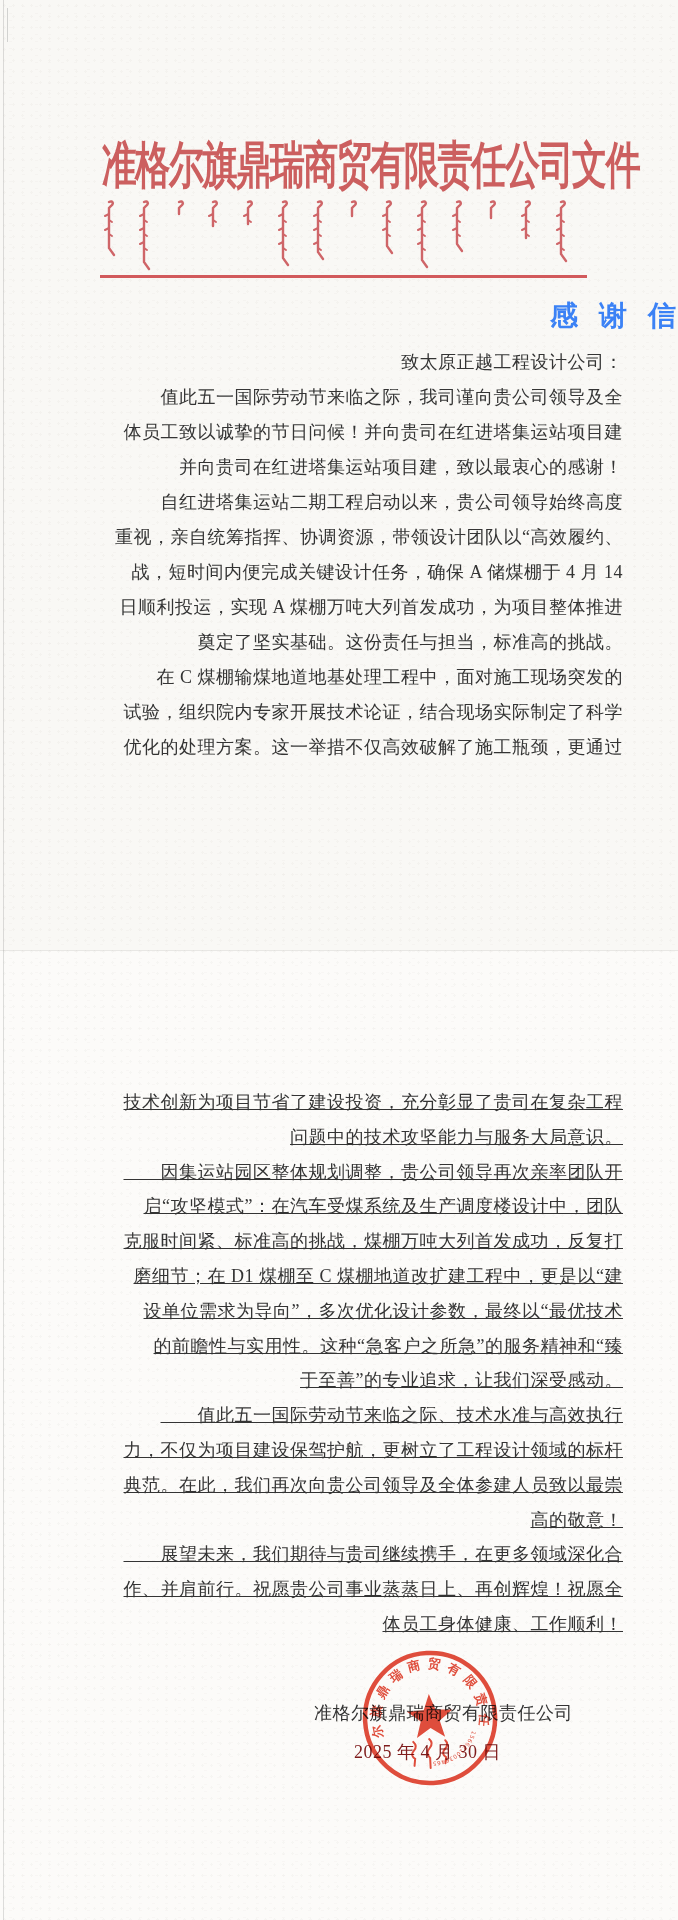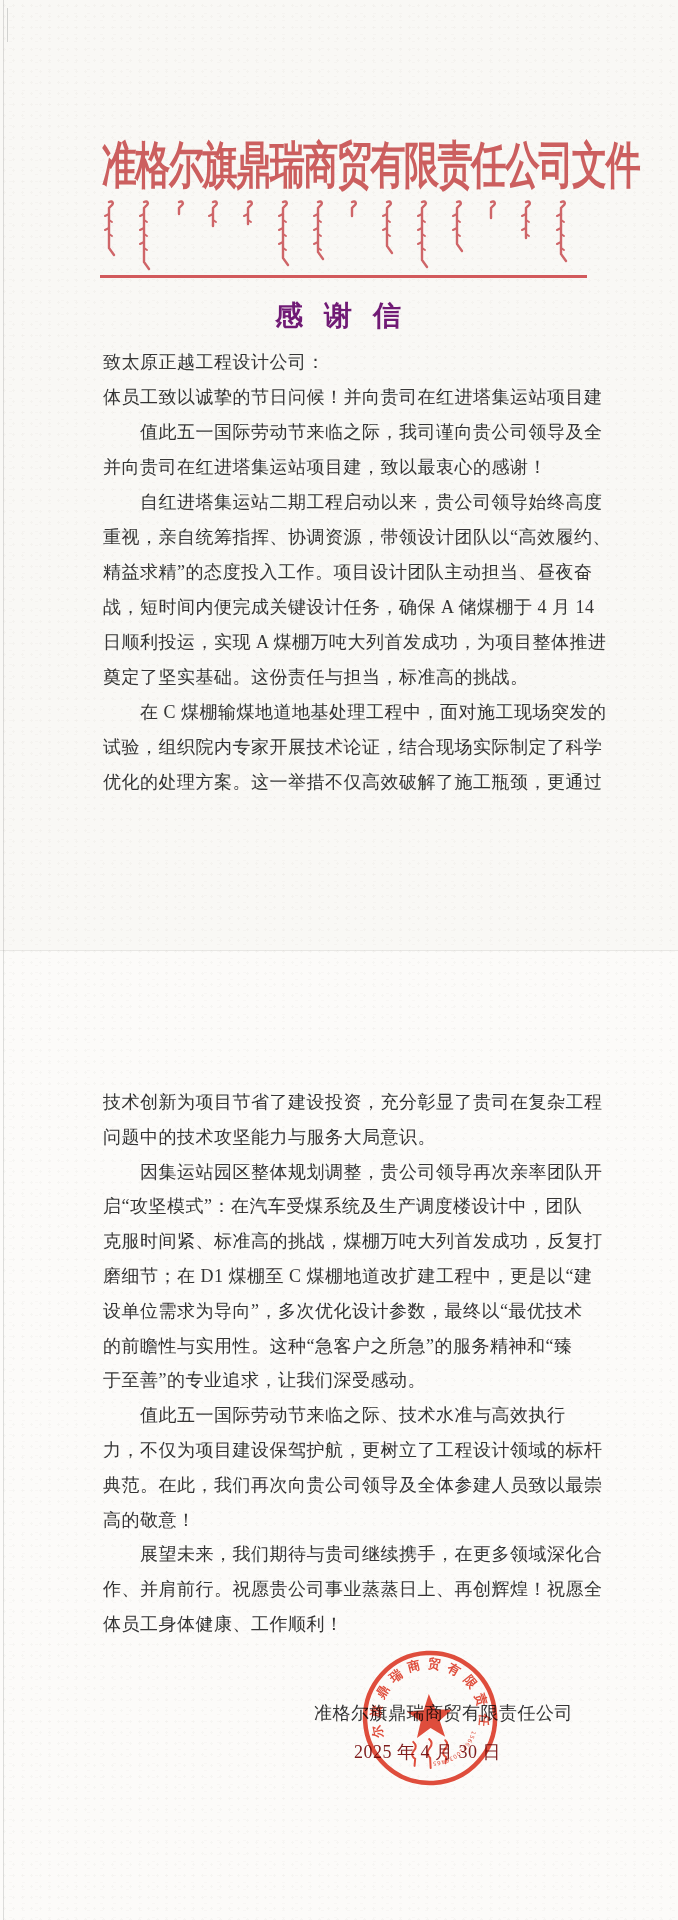--- a/index.html
+++ b/index.html
@@ -44,33 +44,33 @@
   .mongol-row{
     position:absolute;left:102px;top:198px;width:466px;
     display:flex;justify-content:space-between;align-items:flex-start;
   }
   .red-rule{
     position:absolute;left:100px;top:275px;width:487px;height:3px;
     background:#d25a5c;
   }
   .letter-title{
     position:absolute;left:0;top:297px;width:678px;
-    text-align:center;
-    font-size:28px;font-weight:bold;color:#701a75;
+    text-align:right;
+    font-size:28px;font-weight:bold;color:#3b82f6;
     word-spacing:10px;letter-spacing:2px;
   }
   .body-block{
     position:absolute;left:103px;width:520px;
     font-size:18px;color:#343434;
   }
   #page1-body{top:345px;}
   #page1-body .body-line{line-height:35px;height:35px;}
-  #page2-body{top:1085px;}
+  #page2-body{top:1085px;text-decoration:underline;}
   #page2-body .body-line{line-height:34.8px;height:34.8px;}
-  .body-line{white-space:pre;letter-spacing:0.5px;}
+  .body-line{white-space:pre;letter-spacing:0.5px;text-align:right;}
   .sig-company{
     position:absolute;left:314px;top:1701px;
     font-size:18px;color:#343434;letter-spacing:0.5px;white-space:pre;
   }
   .sig-date{
     position:absolute;left:354px;top:1740px;
     font-size:18px;color:#7f1d1d;letter-spacing:0.5px;white-space:pre;
   }
   .seal{
     position:absolute;left:358px;top:1644px;
@@ -145,26 +145,25 @@
         <path d="M7,16 l-4,2 M7,22 l3,2 M7,30 l-4,2 M7,36 l3,2 M7,44 l-4,2 M7,50 l3,2 " fill="none" stroke="#cf6568" stroke-width="2" stroke-linecap="round"></path>
       </svg>
     </div>
 
   <div class="red-rule"></div>
 
   <div class="letter-title">感 谢 信</div>
 
   <div class="body-block" id="page1-body">
       <div class="body-line">致太原正越工程设计公司：</div>
+      <div class="body-line">　　值此五一国际劳动节来临之际，我司谨向贵公司领导及全</div>
       <div class="body-line">体员工致以诚挚的节日问候！并向贵司在红进塔集运站项目建</div>
-      <div class="body-line">　　值此五一国际劳动节来临之际，我司谨向贵公司领导及全</div>
       <div class="body-line">并向贵司在红进塔集运站项目建，致以最衷心的感谢！</div>
       <div class="body-line">　　自红进塔集运站二期工程启动以来，贵公司领导始终高度</div>
       <div class="body-line">重视，亲自统筹指挥、协调资源，带领设计团队以“高效履约、</div>
-      <div class="body-line">精益求精”的态度投入工作。项目设计团队主动担当、昼夜奋</div>
       <div class="body-line">战，短时间内便完成关键设计任务，确保 A 储煤棚于 4 月 14</div>
       <div class="body-line">日顺利投运，实现 A 煤棚万吨大列首发成功，为项目整体推进</div>
       <div class="body-line">奠定了坚实基础。这份责任与担当，标准高的挑战。</div>
       <div class="body-line">　　在 C 煤棚输煤地道地基处理工程中，面对施工现场突发的</div>
       <div class="body-line">试验，组织院内专家开展技术论证，结合现场实际制定了科学</div>
       <div class="body-line">优化的处理方案。这一举措不仅高效破解了施工瓶颈，更通过</div>
     </div>
 
   <div class="body-block" id="page2-body">
       <div class="body-line">技术创新为项目节省了建设投资，充分彰显了贵司在复杂工程</div>

